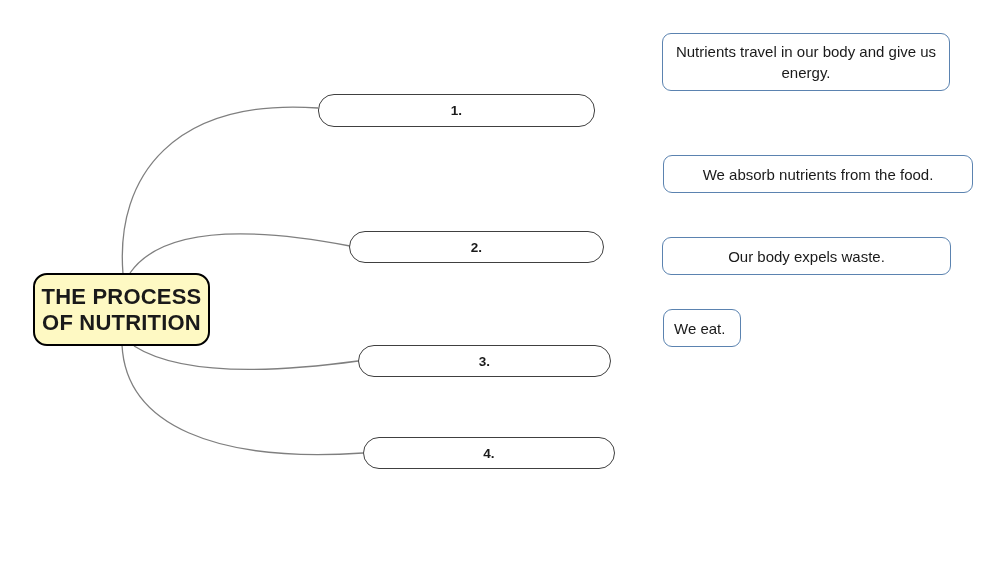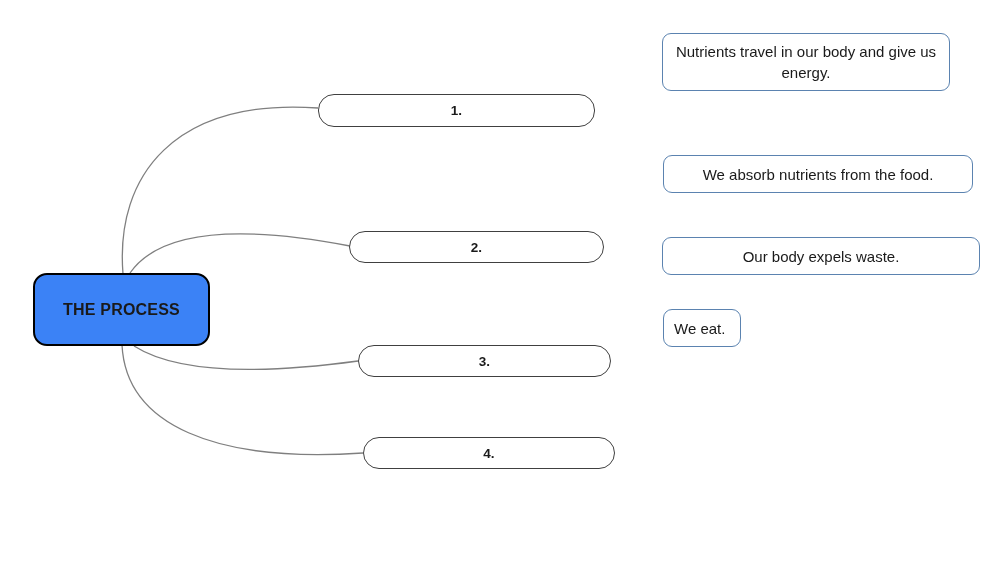--- a/index.html
+++ b/index.html
@@ -32,28 +32,28 @@
   
   .root-node {
     position: absolute;
     left: 33px;
     top: 273px;
     width: 177px;
     height: 73px;
     box-sizing: border-box;
     border: 2px solid var(--root-border, #000000);
     border-radius: 14px;
-    background: #3b82f6;
+    background: #fef9c3;
     display: flex;
     flex-direction: column;
     align-items: center;
     justify-content: center;
     text-align: center;
     font-weight: 700;
-    font-size: 16px;
+    font-size: 22px;
     line-height: 26px;
     color: #1a1a1a;
     letter-spacing: 0.2px;
   }
   
   .slot {
     position: absolute;
     box-sizing: border-box;
     border: 1.3px solid var(--slot-border, #404040);
     border-radius: 16px;
@@ -80,38 +80,39 @@
     align-items: center;
     justify-content: center;
     text-align: center;
     font-size: 15px;
     line-height: 21px;
     color: #1a1a1a;
     padding: 18px 10px;
   }
   .answer-1 { left: 662px; top: 33px;  width: 288px; height: 58px; }
   .answer-2 { left: 663px; top: 155px; width: 310px; height: 36px; }
-  .answer-3 { left: 662px; top: 237px; width: 318px; height: 37px; }
+  .answer-3 { left: 662px; top: 237px; width: 289px; height: 37px; }
   .answer-4 { left: 663px; top: 309px; width: 78px;  height: 35px;
               justify-content: flex-start; text-align: left; }
 </style>
 </head>
 <body>
 
 <div id="canvas">
 
   <svg id="connectors" viewBox="0 0 1000 562" xmlns="http://www.w3.org/2000/svg">
     <path d="M 123 274 C 115 175, 175 98, 318 108"></path>
     <path d="M 130 273 C 160 230, 240 225, 350 246"></path>
     <path d="M 134 346 C 175 372, 255 375, 358 361"></path>
     <path d="M 122 345 C 126 425, 215 463, 363 453"></path>
   </svg>
 
   <div class="root-node">
     <span>THE PROCESS</span>
+    <span>OF NUTRITION</span>
   </div>
 
   <div class="slot slot-1">
     <span>1.</span>
   </div>
   <div class="slot slot-2">
     <span>2.</span>
   </div>
   <div class="slot slot-3">
     <span>3.</span>

